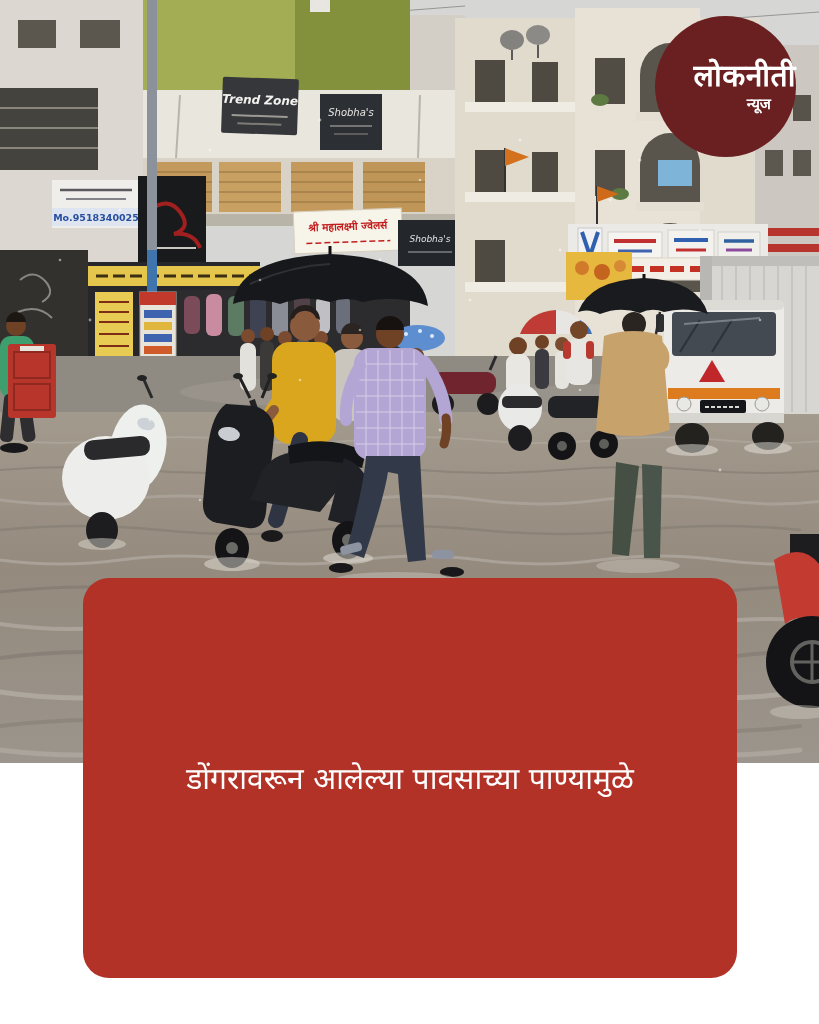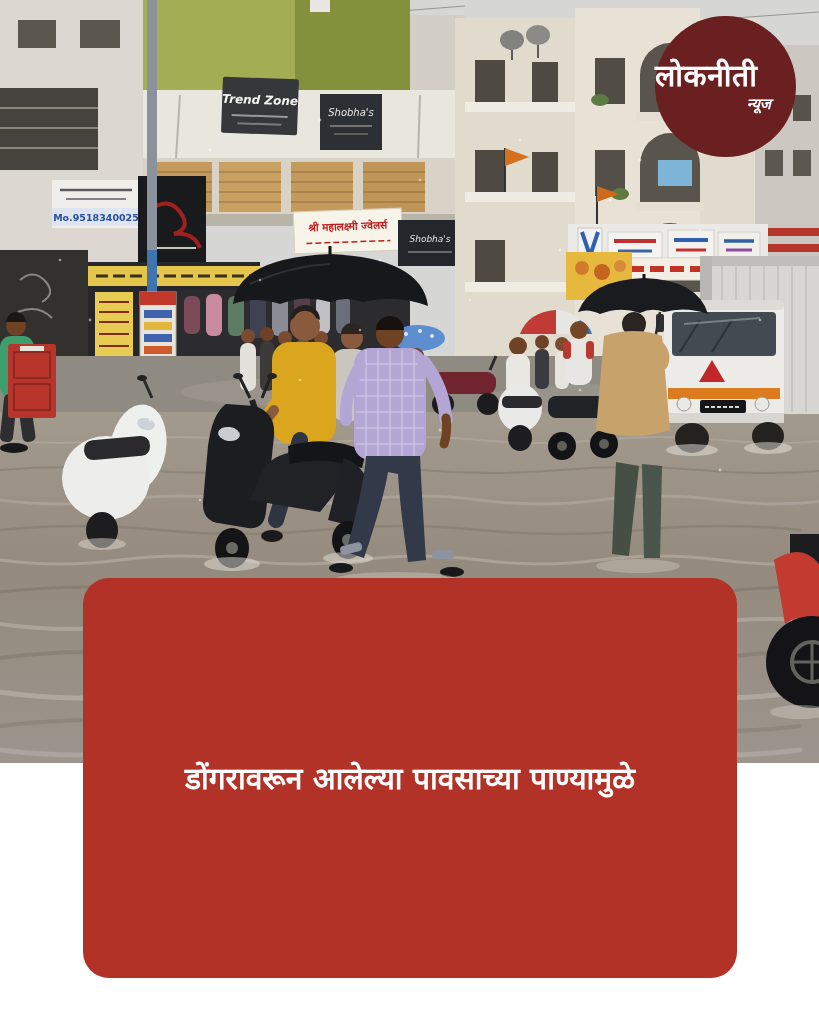--- a/index.html
+++ b/index.html
@@ -9,33 +9,33 @@
     --sky:#d6d6d4;
   }
   html,body{margin:0;padding:0;background:#ffffff;}
   body{width:819px;height:1024px;font-family:"DejaVu Sans","Liberation Sans",sans-serif;}
   .canvas{position:relative;width:819px;height:1024px;background:#ffffff;overflow:hidden;}
   .photo{position:absolute;left:0;top:0;width:819px;height:763px;overflow:hidden;}
   .photo svg{display:block;}
   .logo{
     position:absolute;left:655px;top:16px;width:141px;height:141px;border-radius:50%;
     background:var(--logo-bg);color:var(--text-color);
-    display:flex;flex-direction:column;align-items:flex-start;justify-content:center;
+    display:flex;flex-direction:column;align-items:flex-end;justify-content:center;
     box-sizing:border-box;
   }
   .logo-title{font-size:30px;font-weight:800;letter-spacing:.5px;line-height:1.05;}
-  .logo-sub{font-size:15px;font-weight:700;margin-left:auto;margin-right:25px;margin-top:1px;font-style:italic;}
+  .logo-sub{font-size:15px;font-weight:700;margin-left:auto;margin-right:25px;margin-top:1px;}
   .card{
     position:absolute;left:83px;top:578px;width:654px;height:400px;border-radius:26px;
     background:var(--card-bg);
     display:flex;flex-direction:column;align-items:center;justify-content:center;
     overflow:hidden;
   }
   .card-line{
-    color:var(--text-color);font-weight:700;font-size:30px;line-height:57px;
+    color:var(--text-color);font-weight:400;font-size:30px;line-height:57px;
     white-space:nowrap;text-align:center;
   }
 </style>
 </head>
 <body>
 
 <div class="canvas">
 
   <div class="photo">
     <svg viewBox="0 0 819 763" width="819" height="763" xmlns="http://www.w3.org/2000/svg">

